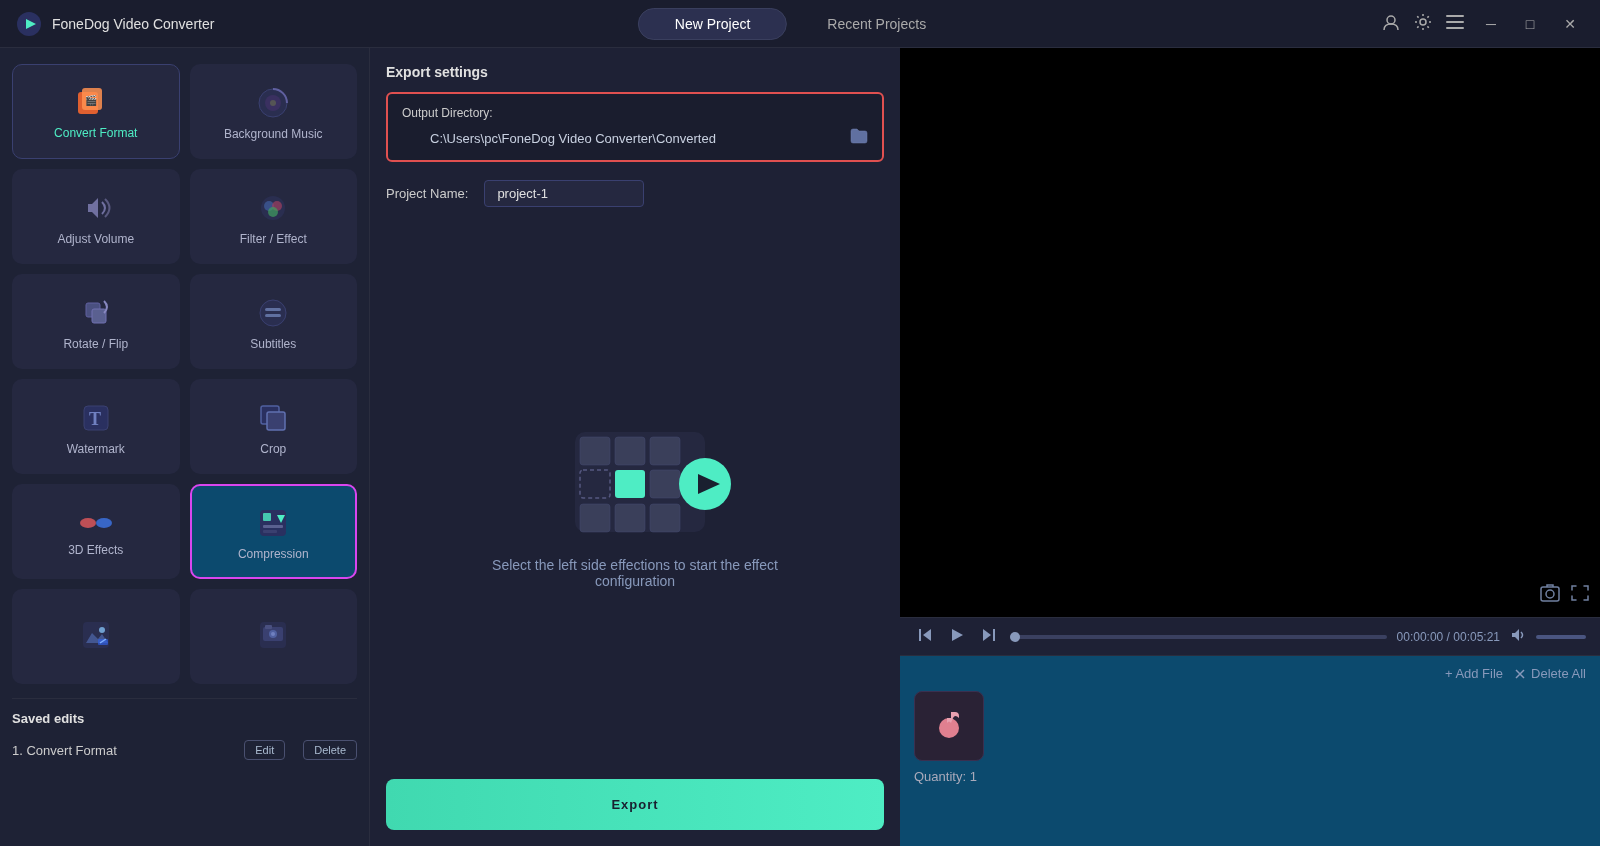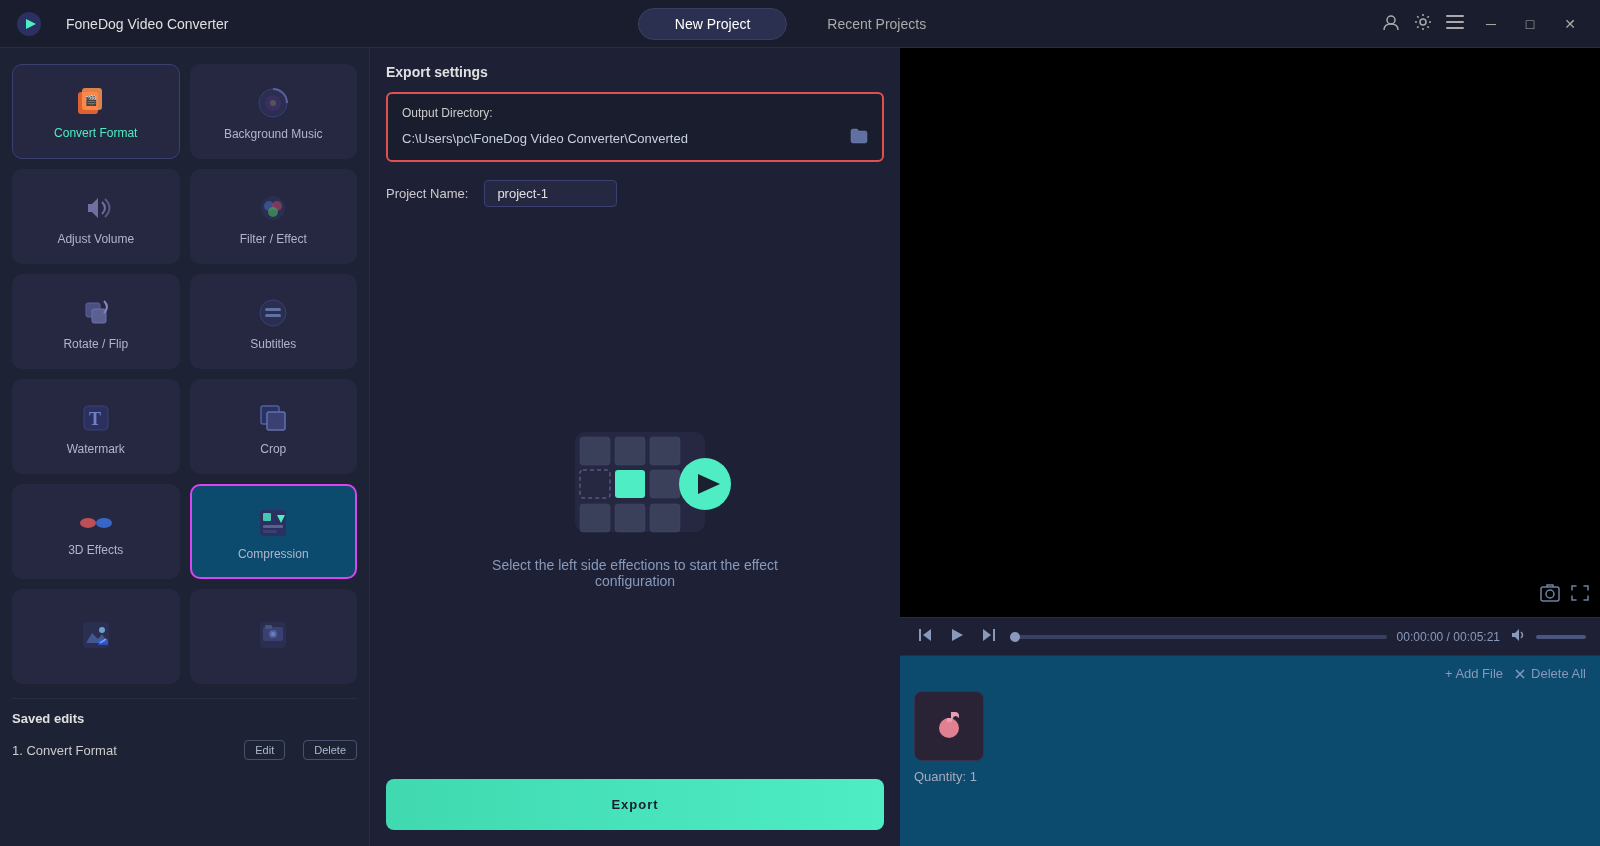--- a/index.html
+++ b/index.html
@@ -19,21 +19,21 @@
       align-items: center;
       justify-content: space-between;
       background: #1a1d2e;
       height: 48px;
       padding: 0 16px;
       border-bottom: 1px solid #2a2d3e;
     }
     .titlebar-left {
       display: flex;
       align-items: center;
-      gap: 24px;
+      gap: 10px;
     }
     .app-logo {
       width: 26px;
       height: 26px;
     }
     .app-title {
       color: #e0e0e0;
       font-size: 14px;
       font-weight: 500;
     }
@@ -196,20 +196,21 @@
     }
     .output-dir-label {
       font-size: 12px;
       color: #ccc;
       margin-bottom: 8px;
     }
     .output-dir-path-row {
       display: flex;
       align-items: center;
       justify-content: space-between;
+      margin-left: 28px;
     }
     .output-dir-path {
       font-size: 13px;
       color: #c8d0e0;
     }
     .folder-icon-btn {
       background: none;
       border: none;
       cursor: pointer;
       color: #8899bb;
@@ -226,21 +227,21 @@
       color: #ccc;
       white-space: nowrap;
     }
     .project-name-input {
       background: #252840;
       border: 1px solid #3a4070;
       border-radius: 4px;
       color: #e0e0e0;
       font-size: 13px;
       padding: 5px 12px;
-      width: 133px;
+      width: 160px;
     }
 
     
     .effect-placeholder {
       flex: 1;
       display: flex;
       flex-direction: column;
       align-items: center;
       justify-content: center;
     }

